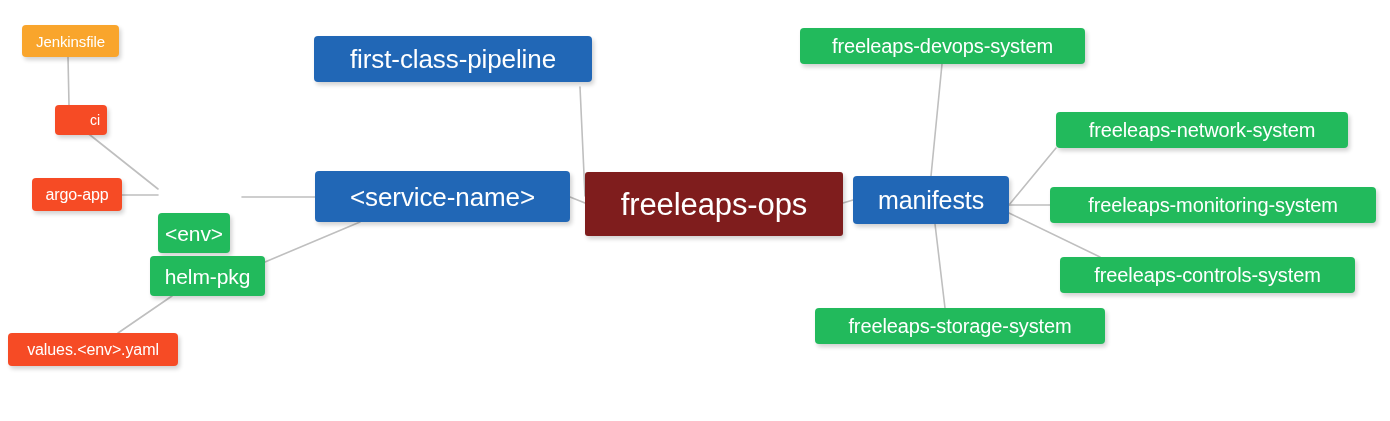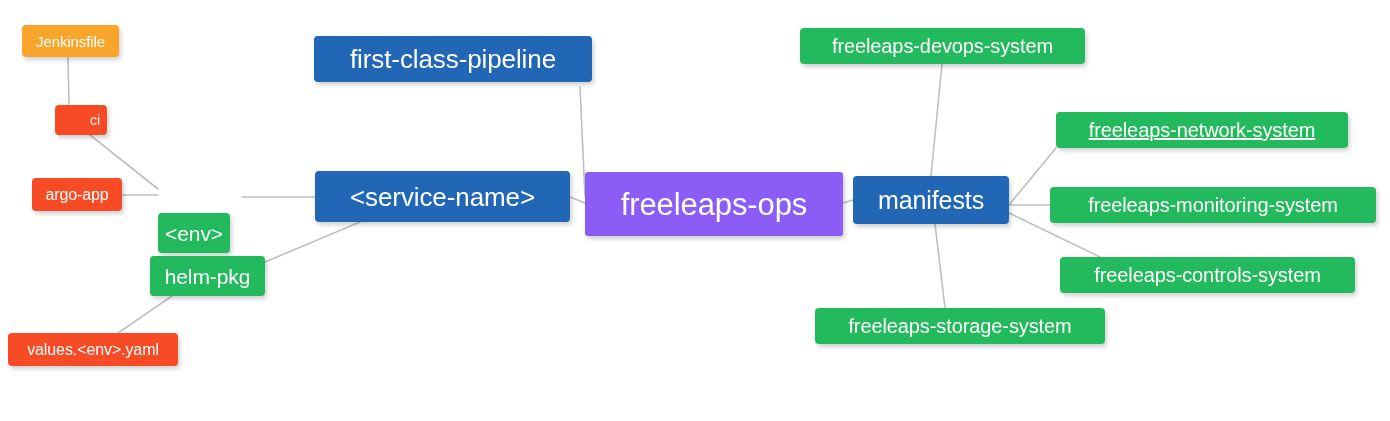--- a/index.html
+++ b/index.html
@@ -58,21 +58,21 @@
       <line x1="158" y1="195" x2="122" y2="195" stroke="#bfbfbf" stroke-width="1.6" stroke-linecap="round"></line>
       <line x1="69" y1="105" x2="68" y2="57" stroke="#bfbfbf" stroke-width="1.6" stroke-linecap="round"></line>
       <line x1="172" y1="296" x2="118" y2="333" stroke="#bfbfbf" stroke-width="1.6" stroke-linecap="round"></line>
       <line x1="931" y1="176" x2="942" y2="64" stroke="#bfbfbf" stroke-width="1.6" stroke-linecap="round"></line>
       <line x1="1009" y1="205" x2="1056" y2="148" stroke="#bfbfbf" stroke-width="1.6" stroke-linecap="round"></line>
       <line x1="1009" y1="205" x2="1050" y2="205" stroke="#bfbfbf" stroke-width="1.6" stroke-linecap="round"></line>
       <line x1="1009" y1="213" x2="1100" y2="257" stroke="#bfbfbf" stroke-width="1.6" stroke-linecap="round"></line>
       <line x1="935" y1="224" x2="945" y2="308" stroke="#bfbfbf" stroke-width="1.6" stroke-linecap="round"></line>
     </svg>
   <div id="node-layer">
-      <div class="node root" style="left: 585px; top: 172px; width: 258px; height: 64px; background: #8b5cf6; font-size: 31px;">
+      <div class="node root" style="left: 585px; top: 172px; width: 258px; height: 64px; background: #7f1d1d; font-size: 31px;">
         <span>freeleaps-ops</span>
       </div>
       <div class="node" style="left: 315px; top: 171px; width: 255px; height: 51px; background: rgb(33, 103, 182); font-size: 26px;">
         <span>&lt;service-name&gt;</span>
       </div>
       <div class="node" style="left: 314px; top: 36px; width: 278px; height: 46px; background: rgb(33, 103, 182); font-size: 26px;">
         <span>first-class-pipeline</span>
       </div>
       <div class="node" style="left: 853px; top: 176px; width: 156px; height: 48px; background: rgb(33, 103, 182); font-size: 25px;">
         <span>manifests</span>
@@ -91,21 +91,21 @@
       </div>
       <div class="node" style="left: 32px; top: 178px; width: 90px; height: 33px; background: rgb(246, 75, 37); font-size: 16px;">
         <span>argo-app</span>
       </div>
       <div class="node" style="left: 8px; top: 333px; width: 170px; height: 33px; background: rgb(246, 75, 37); font-size: 16px;">
         <span>values.&lt;env&gt;.yaml</span>
       </div>
       <div class="node" style="left: 800px; top: 28px; width: 285px; height: 36px; background: rgb(34, 186, 92); font-size: 20px;">
         <span>freeleaps-devops-system</span>
       </div>
-      <div class="node" style="left: 1056px; top: 112px; width: 292px; height: 36px; background: rgb(34, 186, 92); font-size: 20px; text-decoration: underline;">
+      <div class="node" style="left: 1056px; top: 112px; width: 292px; height: 36px; background: rgb(34, 186, 92); font-size: 20px;">
         <span>freeleaps-network-system</span>
       </div>
       <div class="node" style="left: 1050px; top: 187px; width: 326px; height: 36px; background: rgb(34, 186, 92); font-size: 20px;">
         <span>freeleaps-monitoring-system</span>
       </div>
       <div class="node" style="left: 1060px; top: 257px; width: 295px; height: 36px; background: rgb(34, 186, 92); font-size: 20px;">
         <span>freeleaps-controls-system</span>
       </div>
       <div class="node" style="left: 815px; top: 308px; width: 290px; height: 36px; background: rgb(34, 186, 92); font-size: 20px;">
         <span>freeleaps-storage-system</span>

